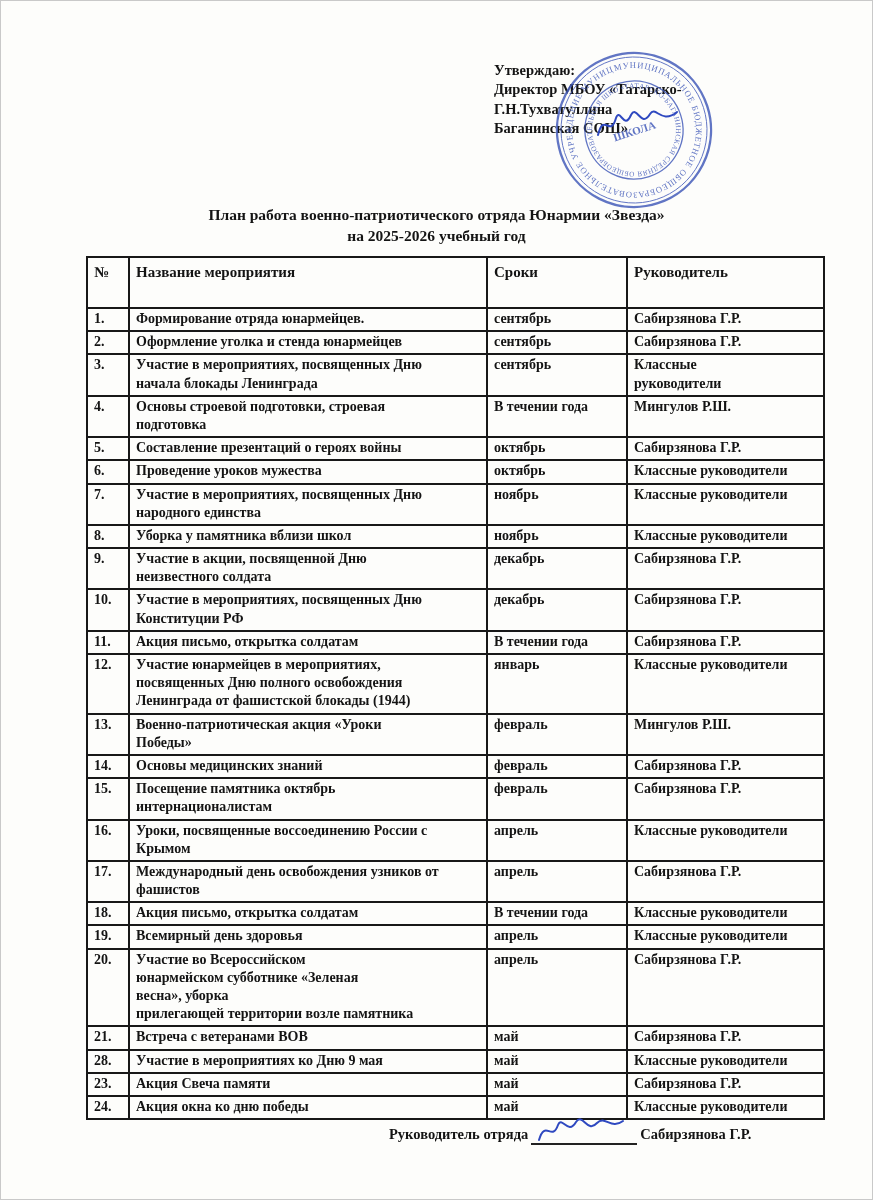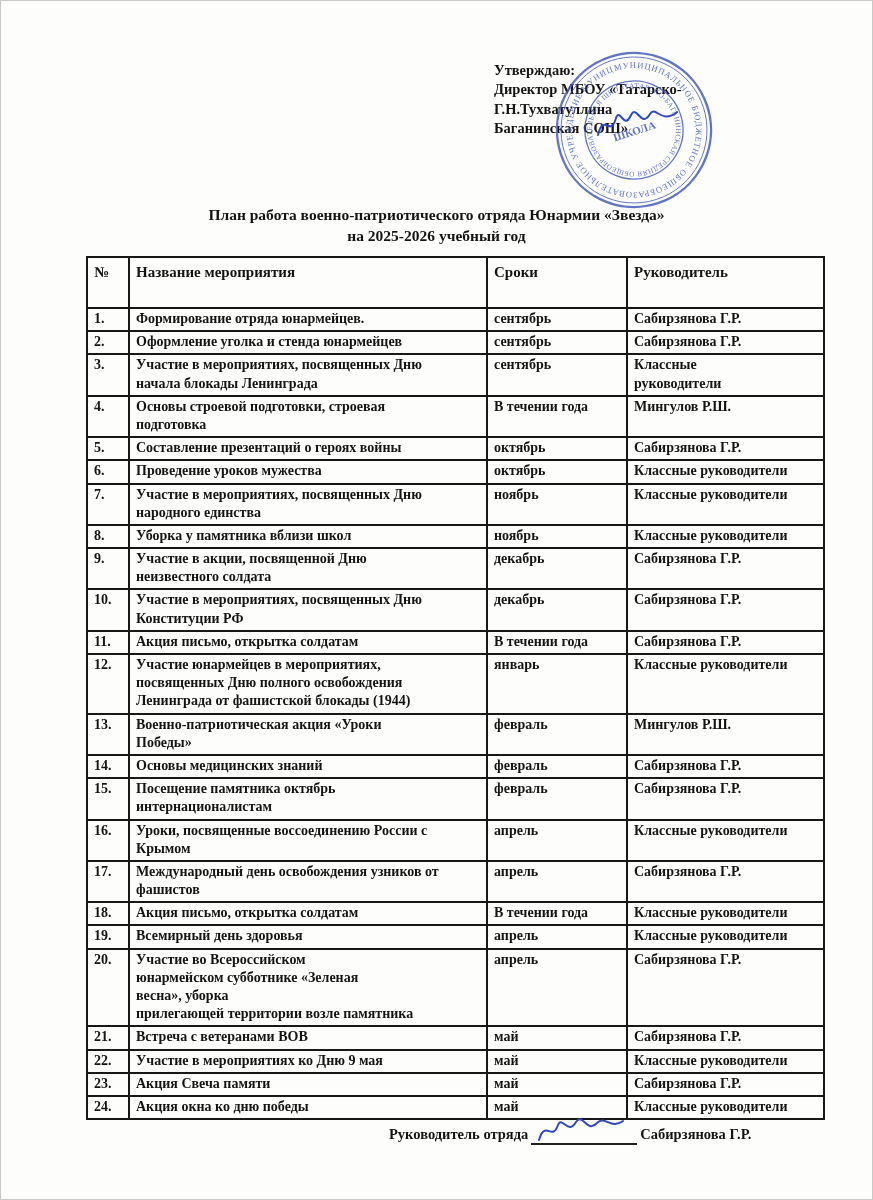--- a/index.html
+++ b/index.html
@@ -248,21 +248,21 @@
   </tr>
 
   <tr>
     <td class="c-num">21.</td>
     <td class="c-name">Встреча с ветеранами ВОВ</td>
     <td class="c-term">май</td>
     <td class="c-leader">Сабирзянова Г.Р.</td>
   </tr>
 
   <tr>
-    <td class="c-num">22.</td>
+    <td class="c-num">28.</td>
     <td class="c-name">Участие в мероприятиях ко Дню 9 мая</td>
     <td class="c-term">май</td>
     <td class="c-leader">Классные руководители</td>
   </tr>
 
   <tr>
     <td class="c-num">23.</td>
     <td class="c-name">Акция  Свеча памяти</td>
     <td class="c-term">май</td>
     <td class="c-leader">Сабирзянова Г.Р.</td>

